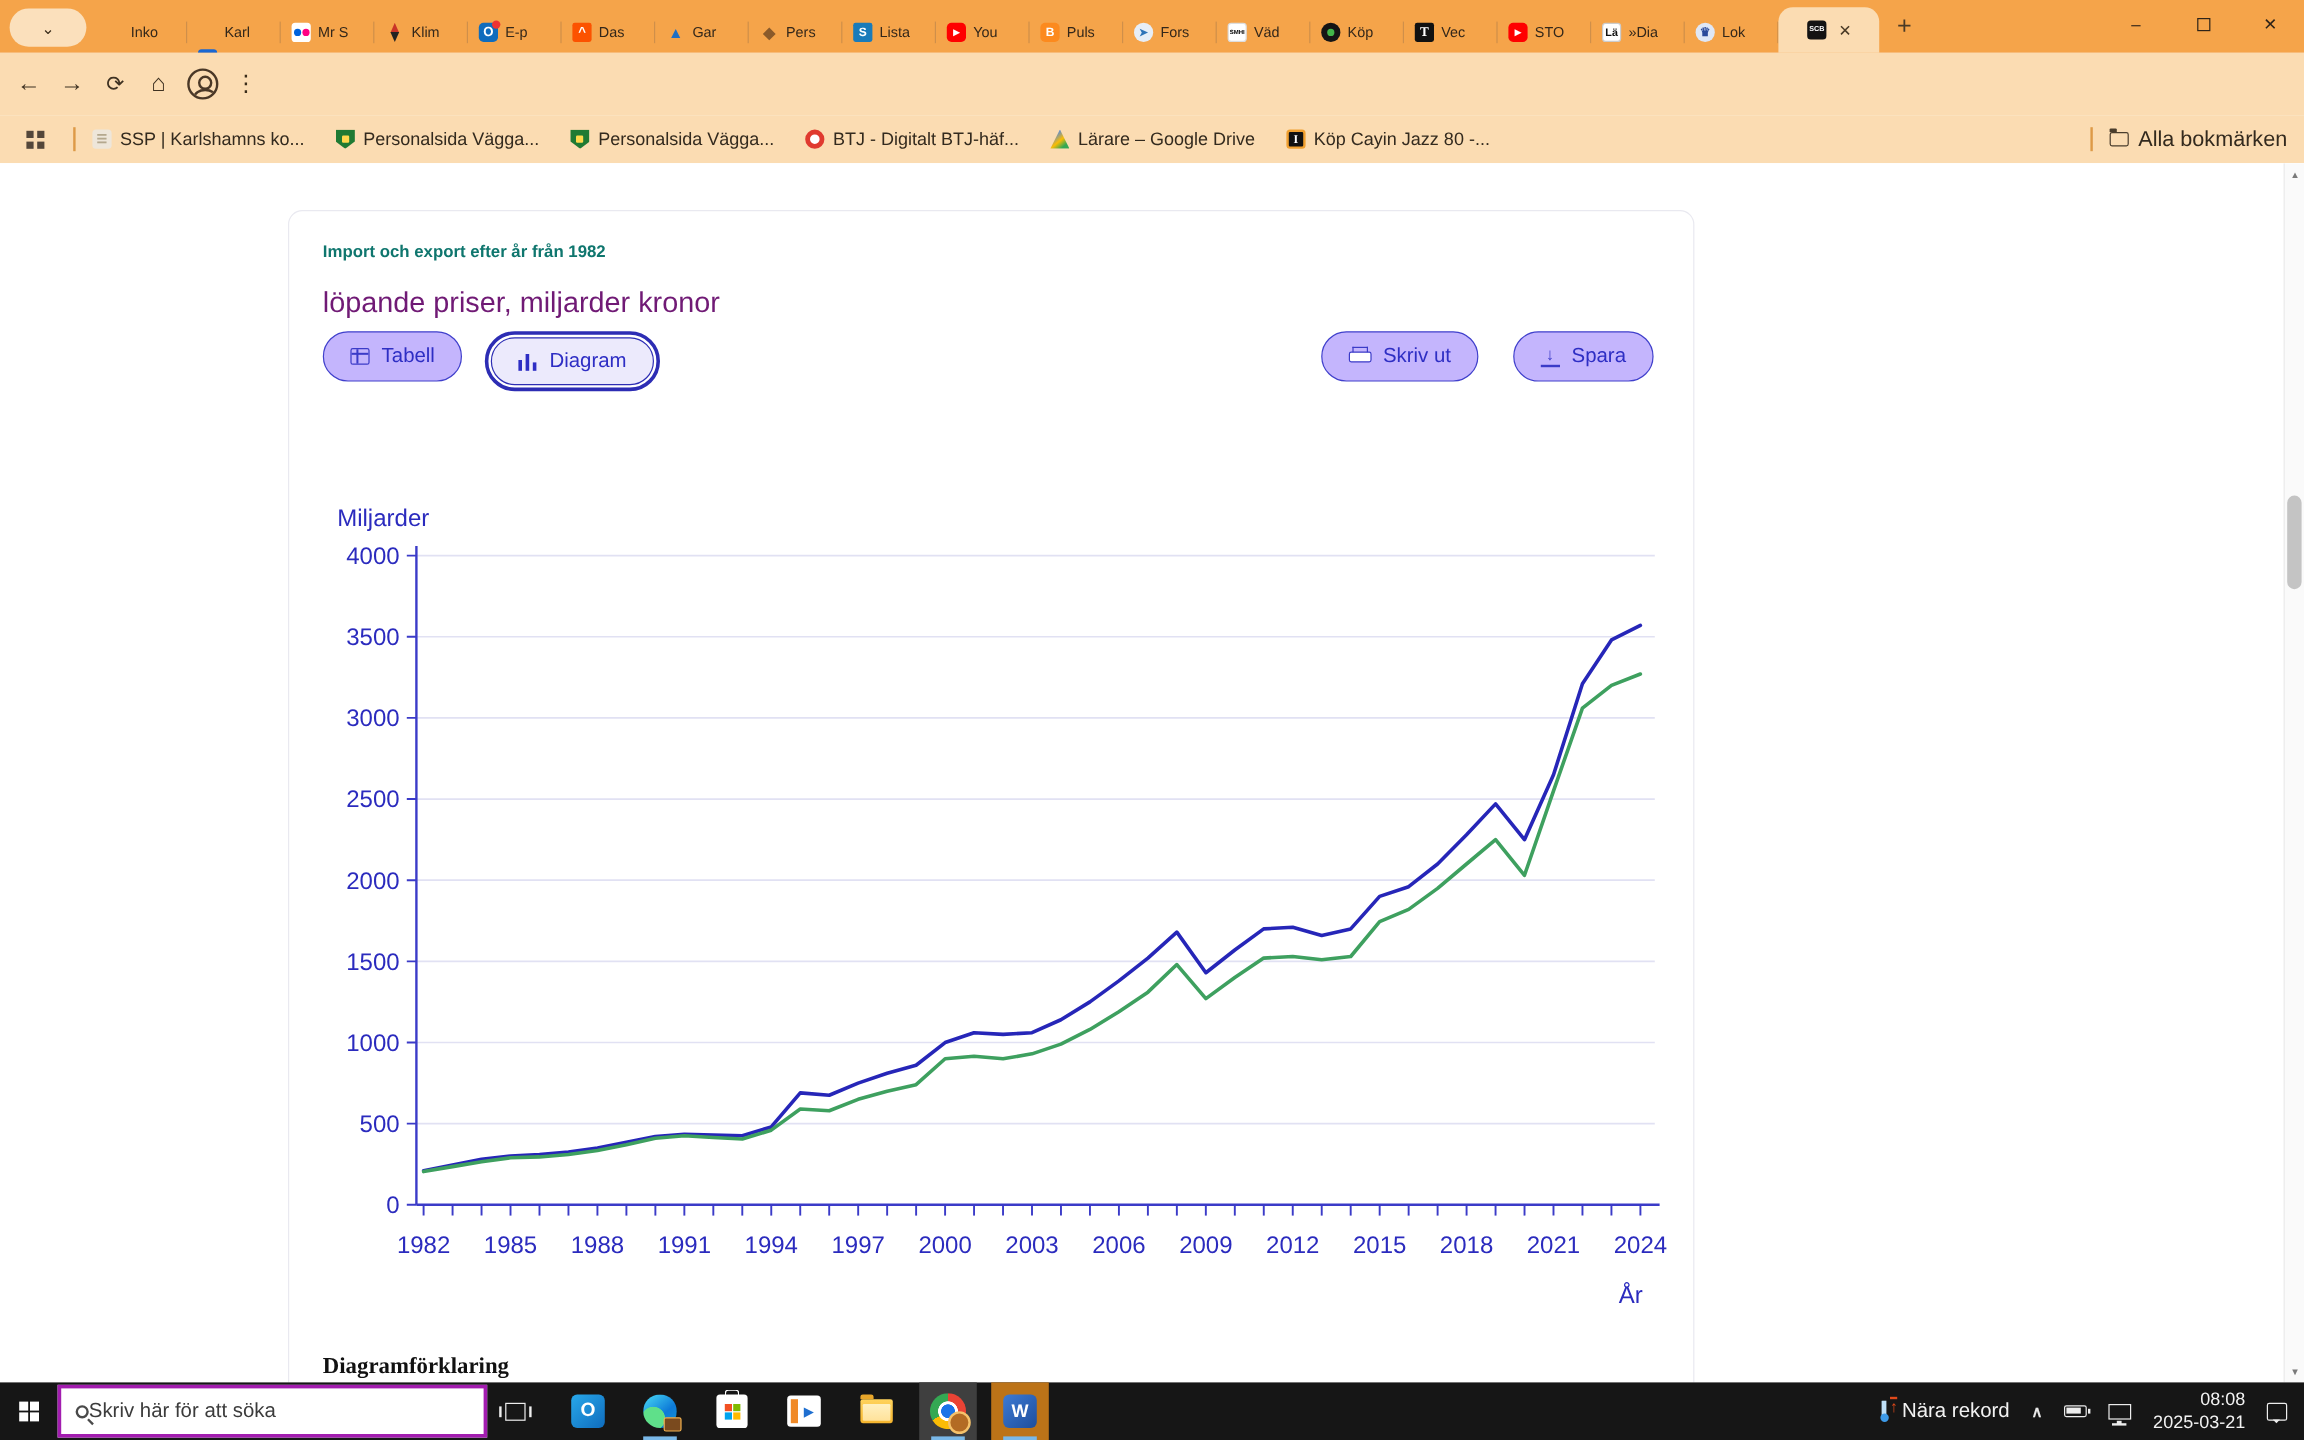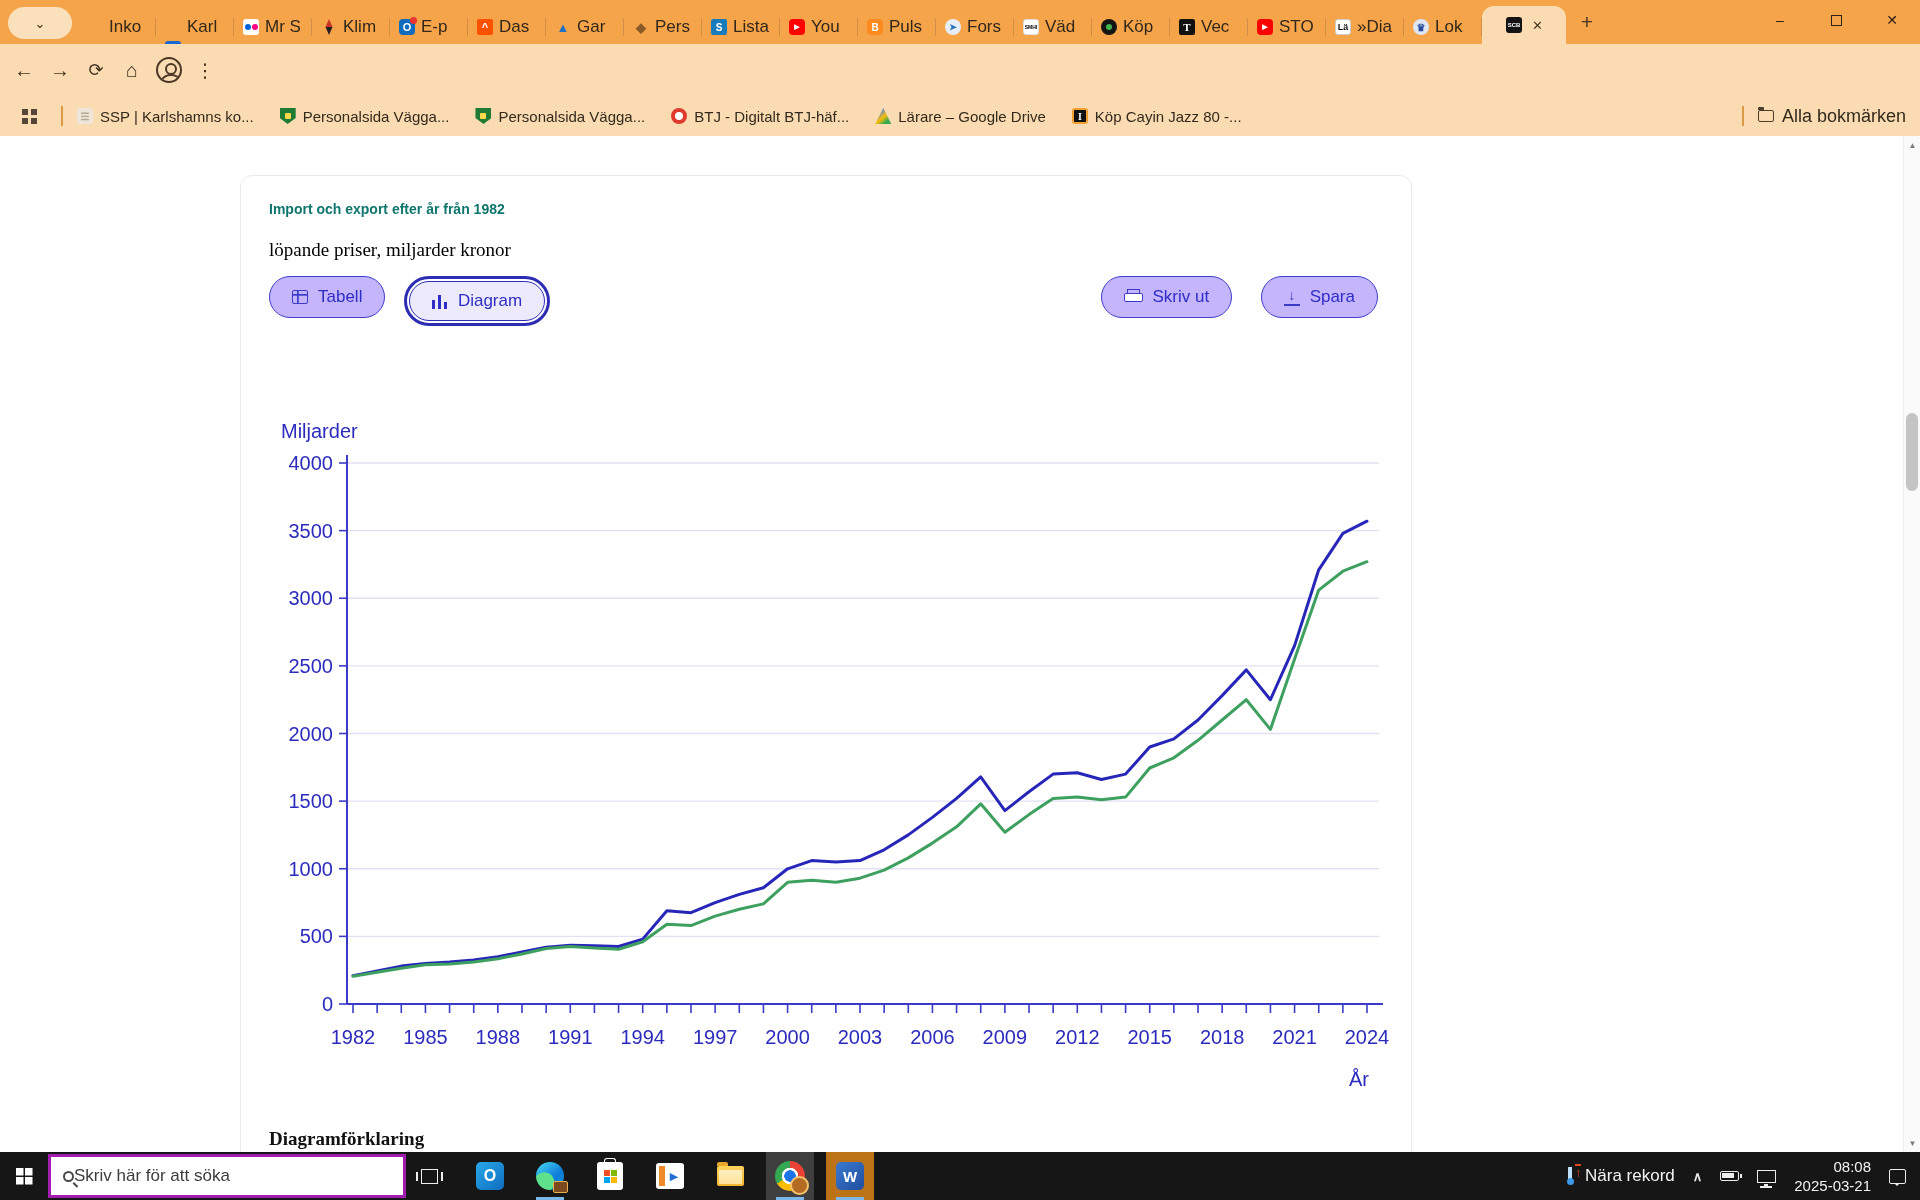--- a/index.html
+++ b/index.html
@@ -8,21 +8,21 @@
 
   
   .titlebar { position:absolute; left:0; top:0; width:1920px; height:44px;
     background:#f5a44a; display:flex; align-items:flex-end; }
   .tab-search { width:64px; height:32px; margin:0 6px 5px 8px; background:#fbe0bc;
     border-radius:16px; display:flex; align-items:center; justify-content:center;
     color:#3a2c1a; font-size:13px; flex:none; }
   .tabs { display:flex; align-items:flex-end; height:44px; }
   .tab { width:77px; height:34px; display:flex; align-items:center; gap:6px;
     padding:0 4px 0 9px; overflow:hidden; position:relative; flex:none; cursor:default; }
-  .tab .tab-label { font-size:17px; color:#33271a; white-space:nowrap; overflow:hidden; flex:1; }
+  .tab .tab-label { font-size:12px; color:#33271a; white-space:nowrap; overflow:hidden; flex:1; }
   .tab-sep { width:1px; height:18px; background:#cf8f4a; margin-bottom:8px; flex:none; }
   .tab.active { width:84px; height:38px; background:#fbdcb2; border-radius:12px 12px 0 0;
     justify-content:center; }
   .tab-close { font-size:13px; color:#4a3a26; padding:0 4px; }
   .newtab-btn { width:30px; height:30px; margin:0 0 7px 6px; font-size:21px; color:#4a3a26;
     display:flex; align-items:center; justify-content:center; border-radius:50%; }
   .win-controls { position:absolute; right:0; top:0; height:40px; display:flex; }
   .win-btn { width:56px; height:40px; display:flex; align-items:center; justify-content:center;
     color:#2e2318; font-size:14px; }
   .win-max-box { width:11px; height:11px; border:1.6px solid #2e2318; }
@@ -103,21 +103,21 @@
   .bm-right { margin-left:auto; display:flex; align-items:center; }
   .bi-folder { width:16px; height:12px; border:1.7px solid #4a3d2c; border-radius:2px; position:relative; }
   .bi-folder::before { content:""; position:absolute; left:-1px; top:-4px; width:6px; height:3px;
     background:#4a3d2c; border-radius:1px 1px 0 0; }
 
   
   .content { position:absolute; left:0; top:136px; width:1920px; height:1016px; background:#fff; overflow:hidden; }
   .card { position:absolute; left:240px; top:39px; width:1172px; height:1060px;
     border:1px solid #e9e9f0; border-radius:12px; background:#fff; }
   .card-title { position:absolute; left:28px; top:25px; font-size:14px; font-weight:bold; color:#0f766e; }
-  .card-subtitle { position:absolute; left:28px; top:63px; font-size:19px; color:#000000;font-family:Liberation Serif, serif; }
+  .card-subtitle { position:absolute; left:28px; top:63px; font-size:24px; color:#701a75; }
   .btn-row { position:absolute; left:28px; top:100px; right:33px; height:50px; }
   .pill-btn { display:inline-flex; align-items:center; gap:10px; height:42px; padding:0 22px;
     border:1.6px solid #4040cc; border-radius:22px; background:#c4b5fd; color:#2e2ec4; font-size:17px;
     cursor:pointer; vertical-align:top; }
   .diagram-outer { display:inline-block; border:3px solid #2d2db4; border-radius:26px; padding:2px;
     margin-left:14px; vertical-align:top; }
   .diagram-outer .pill-btn { background:#eceafc; border-color:#2d2db4; height:40px; }
   .right-btns { position:absolute; right:0; top:0; }
   .right-btns .pill-btn { margin-left:24px; }
   .ic-table { width:16px; height:14px; border:1.7px solid #3b3bc8; border-radius:2px;

